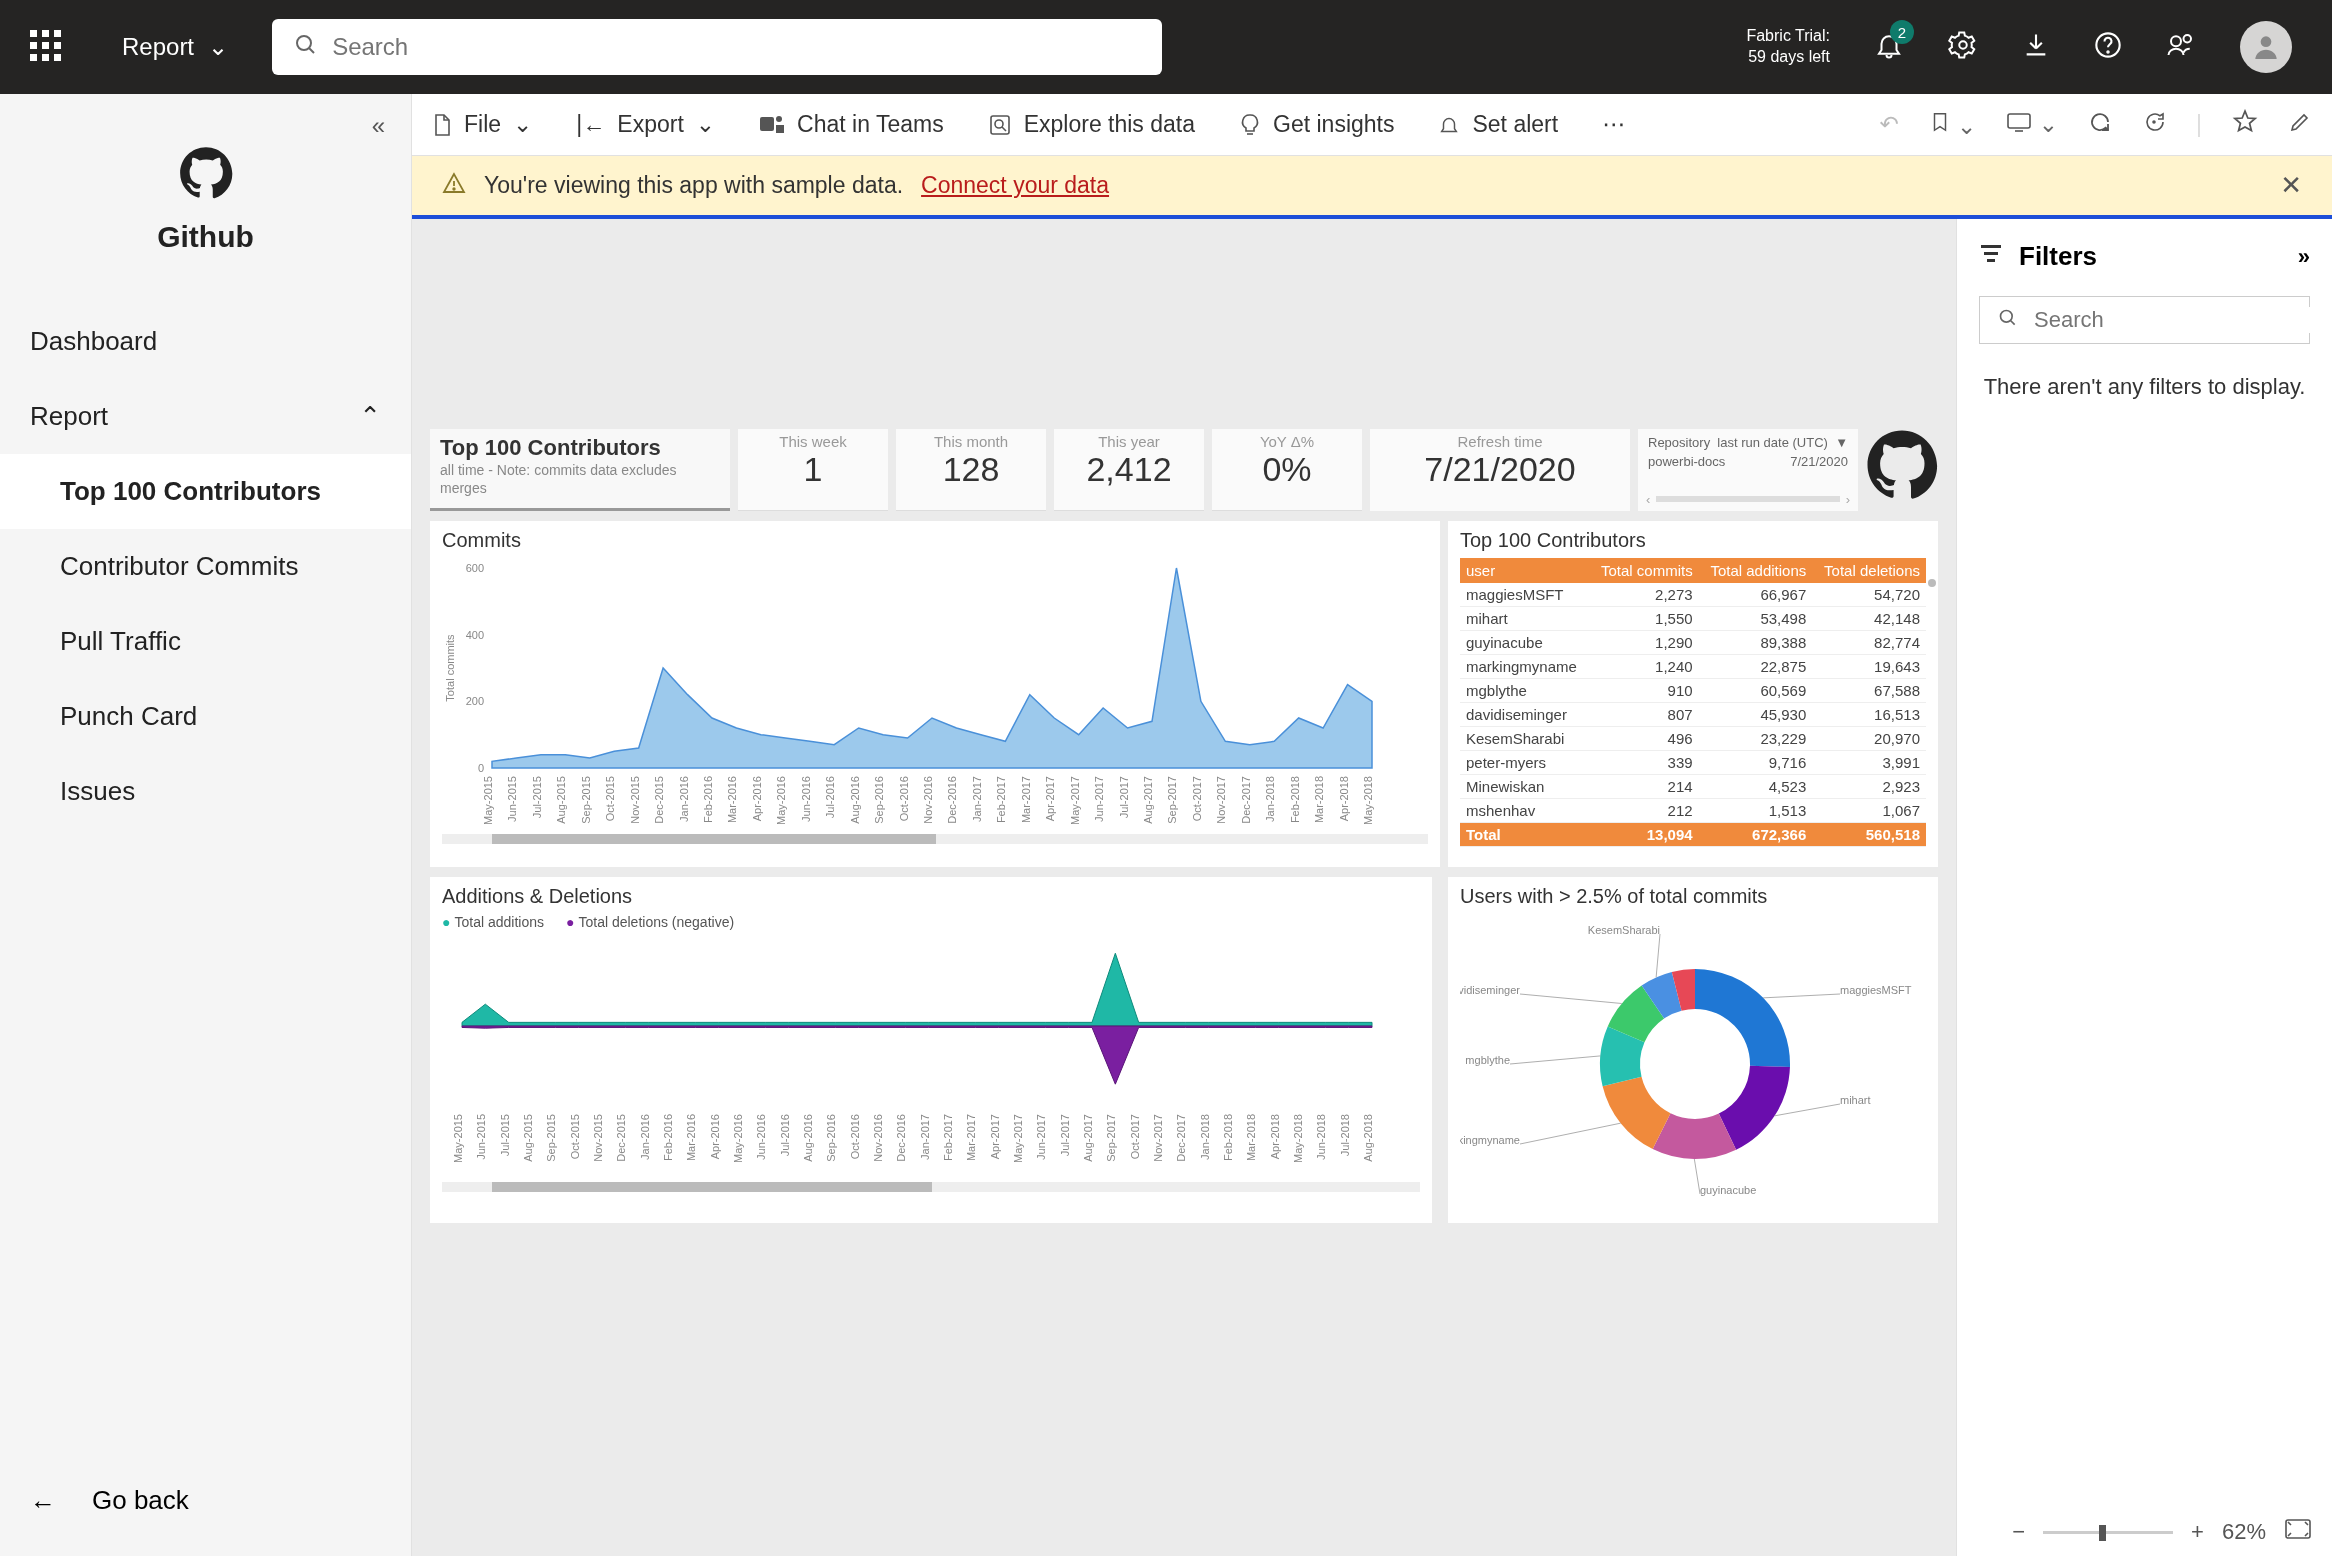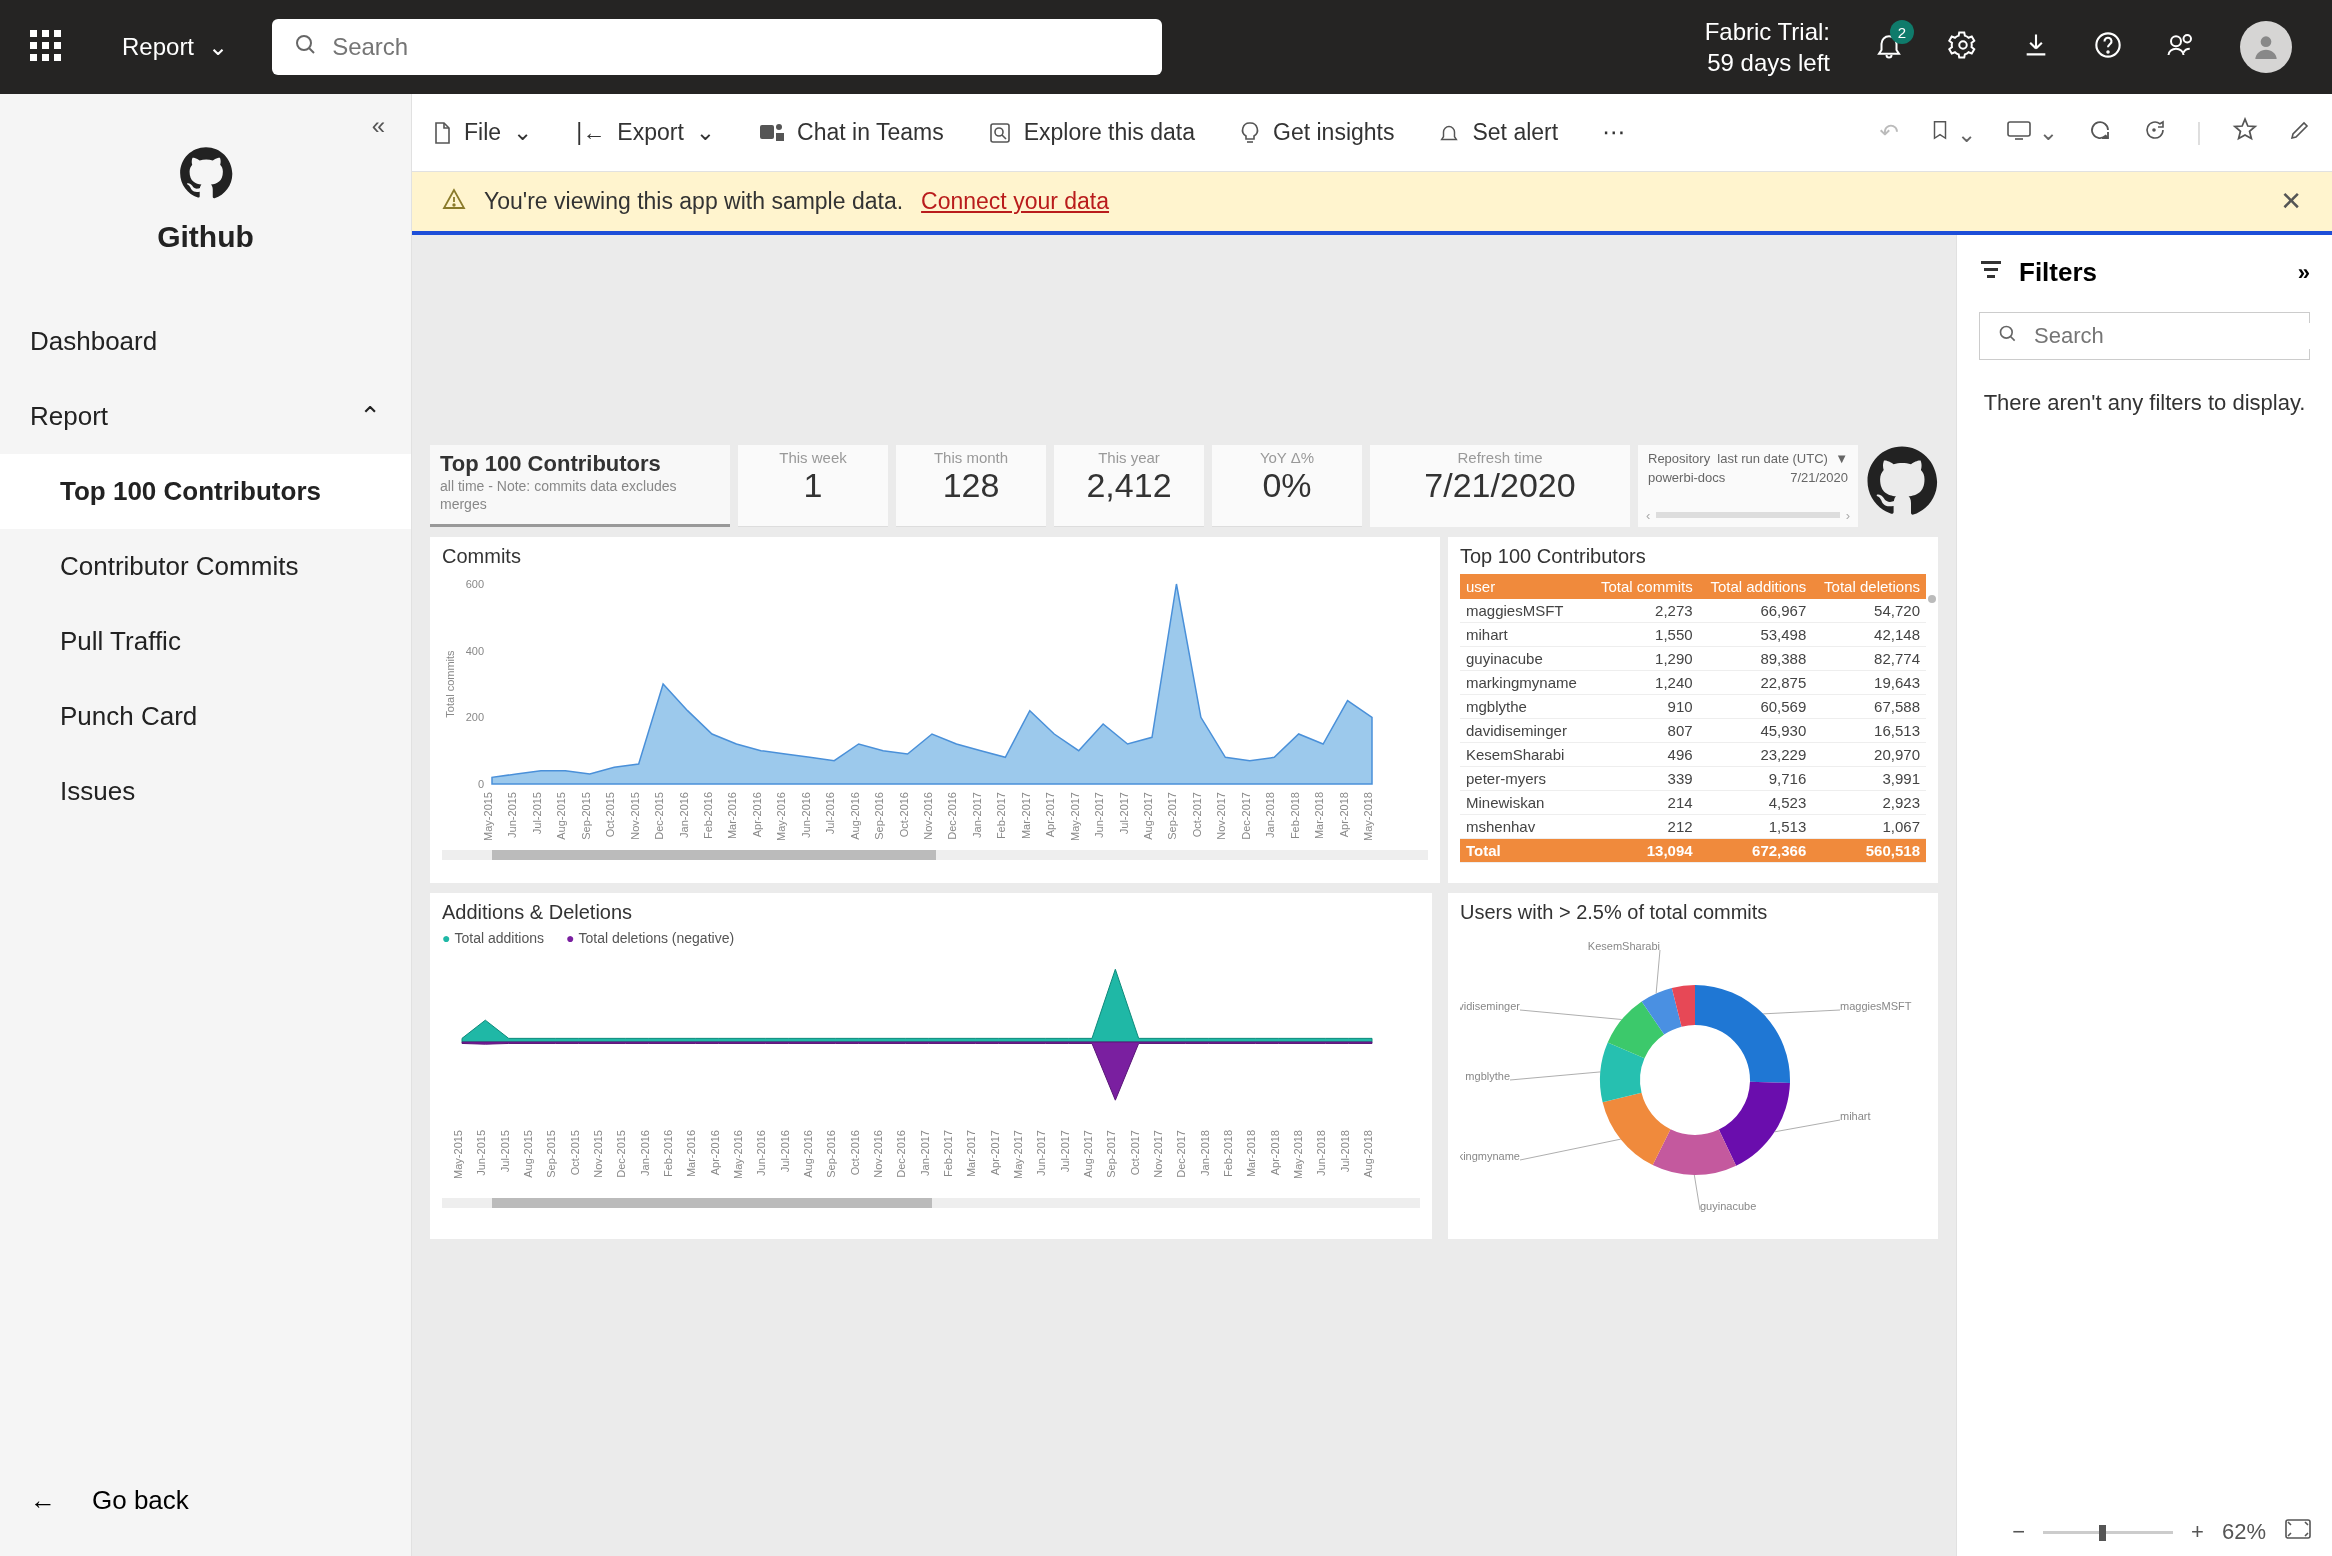--- a/index.html
+++ b/index.html
@@ -4,39 +4,39 @@
 <style>
 * { box-sizing: border-box; margin: 0; padding: 0; font-family: "Segoe UI", -apple-system, sans-serif; }
 html, body { width: 2332px; height: 1556px; overflow: hidden; background: #fff; }
 .topbar { height: 94px; background: #252423; color: #fff; display: flex; align-items: center; padding: 0 30px; gap: 24px; }
 .waffle { width: 34px; height: 34px; display: grid; grid-template-columns: repeat(3,7px); grid-template-rows: repeat(3,7px); gap: 5px; cursor: pointer; }
 .waffle span { background: #fff; }
 .report-dd { display: flex; align-items: center; gap: 14px; font-size: 24px; margin-left: 34px; cursor: pointer; }
 .searchbox { flex: 0 0 890px; height: 56px; background: #fff; border-radius: 6px; display: flex; align-items: center; padding: 0 22px; gap: 14px; color: #666; margin-left: 20px; }
 .searchbox input { border: none; outline: none; font-size: 24px; flex: 1; color: #333; }
 .top-right { margin-left: auto; display: flex; align-items: center; gap: 44px; padding-right: 10px; }
-.trial { text-align: right; font-size: 24px; line-height: 1.3; }
+.trial { text-align: right; font-size: 16px; line-height: 1.3; }
 .icon-btn { position: relative; cursor: pointer; }
 .badge { position: absolute; top: -10px; right: -10px; background: #0f7b6b; color: #fff; border-radius: 50%; width: 24px; height: 24px; font-size: 15px; display: flex; align-items: center; justify-content: center; }
 .avatar { width: 52px; height: 52px; border-radius: 50%; background: #d6d5d4; display: flex; align-items: center; justify-content: center; }
 
 .main { display: flex; height: calc(100% - 94px); }
 .sidebar { width: 447px; background: #f5f5f5; border-right: 1px solid #e1e1e1; display: flex; flex-direction: column; position: relative; }
 .collapse-side { position: absolute; top: 18px; right: 26px; cursor: pointer; color: #555; font-size: 24px; }
 .app-head { text-align: center; padding: 52px 0 20px; }
 .app-logo { font-size: 50px; }
 .app-name { font-size: 30px; font-weight: 600; color: #222; margin-top: 8px; }
 .nav { margin-top: 30px; }
 .nav-item { padding: 22px 30px; font-size: 26px; color: #222; display: flex; align-items: center; justify-content: space-between; cursor: pointer; }
 .nav-sub { padding: 22px 30px 22px 60px; font-size: 26px; color: #222; cursor: pointer; }
 .nav-sub.active { background: #fff; font-weight: 600; }
 .go-back { position: absolute; bottom: 40px; left: 30px; display: flex; align-items: center; gap: 36px; font-size: 26px; cursor: pointer; }
 
 .content { flex: 1; display: flex; flex-direction: column; background: #ebebeb; position: relative; }
-.cmdbar { height: 78px; background: #fff; border-bottom: 1px solid #e1e1e1; display: flex; align-items: center; padding: 0 20px; gap: 44px; font-size: 23px; color: #333; }
+.cmdbar { height: 62px; background: #fff; border-bottom: 1px solid #e1e1e1; display: flex; align-items: center; padding: 0 20px; gap: 44px; font-size: 23px; color: #333; }
 .cmd { display: flex; align-items: center; gap: 12px; cursor: pointer; }
 .cmd-rt { margin-left: auto; display: flex; align-items: center; gap: 30px; color: #666; }
 .banner { background: #fff4ce; border-bottom: 4px solid #1d4ed8; padding: 14px 30px; display: flex; align-items: center; gap: 18px; font-size: 23px; color: #333; }
 .banner a { color: #b91c1c; text-decoration: underline; }
 .banner .close-x { margin-left: auto; cursor: pointer; color: #555; font-size: 26px; }
 
 .report-area { flex: 1; position: relative; display: flex; }
 .canvas { flex: 1; padding: 210px 18px 18px 18px; position: relative; overflow: hidden; }
 .kpis { display: flex; gap: 8px; height: 82px; }
 .kpi-title { width: 300px; background: #f8f8f8; padding: 6px 10px; border-bottom: 3px solid #999; }

